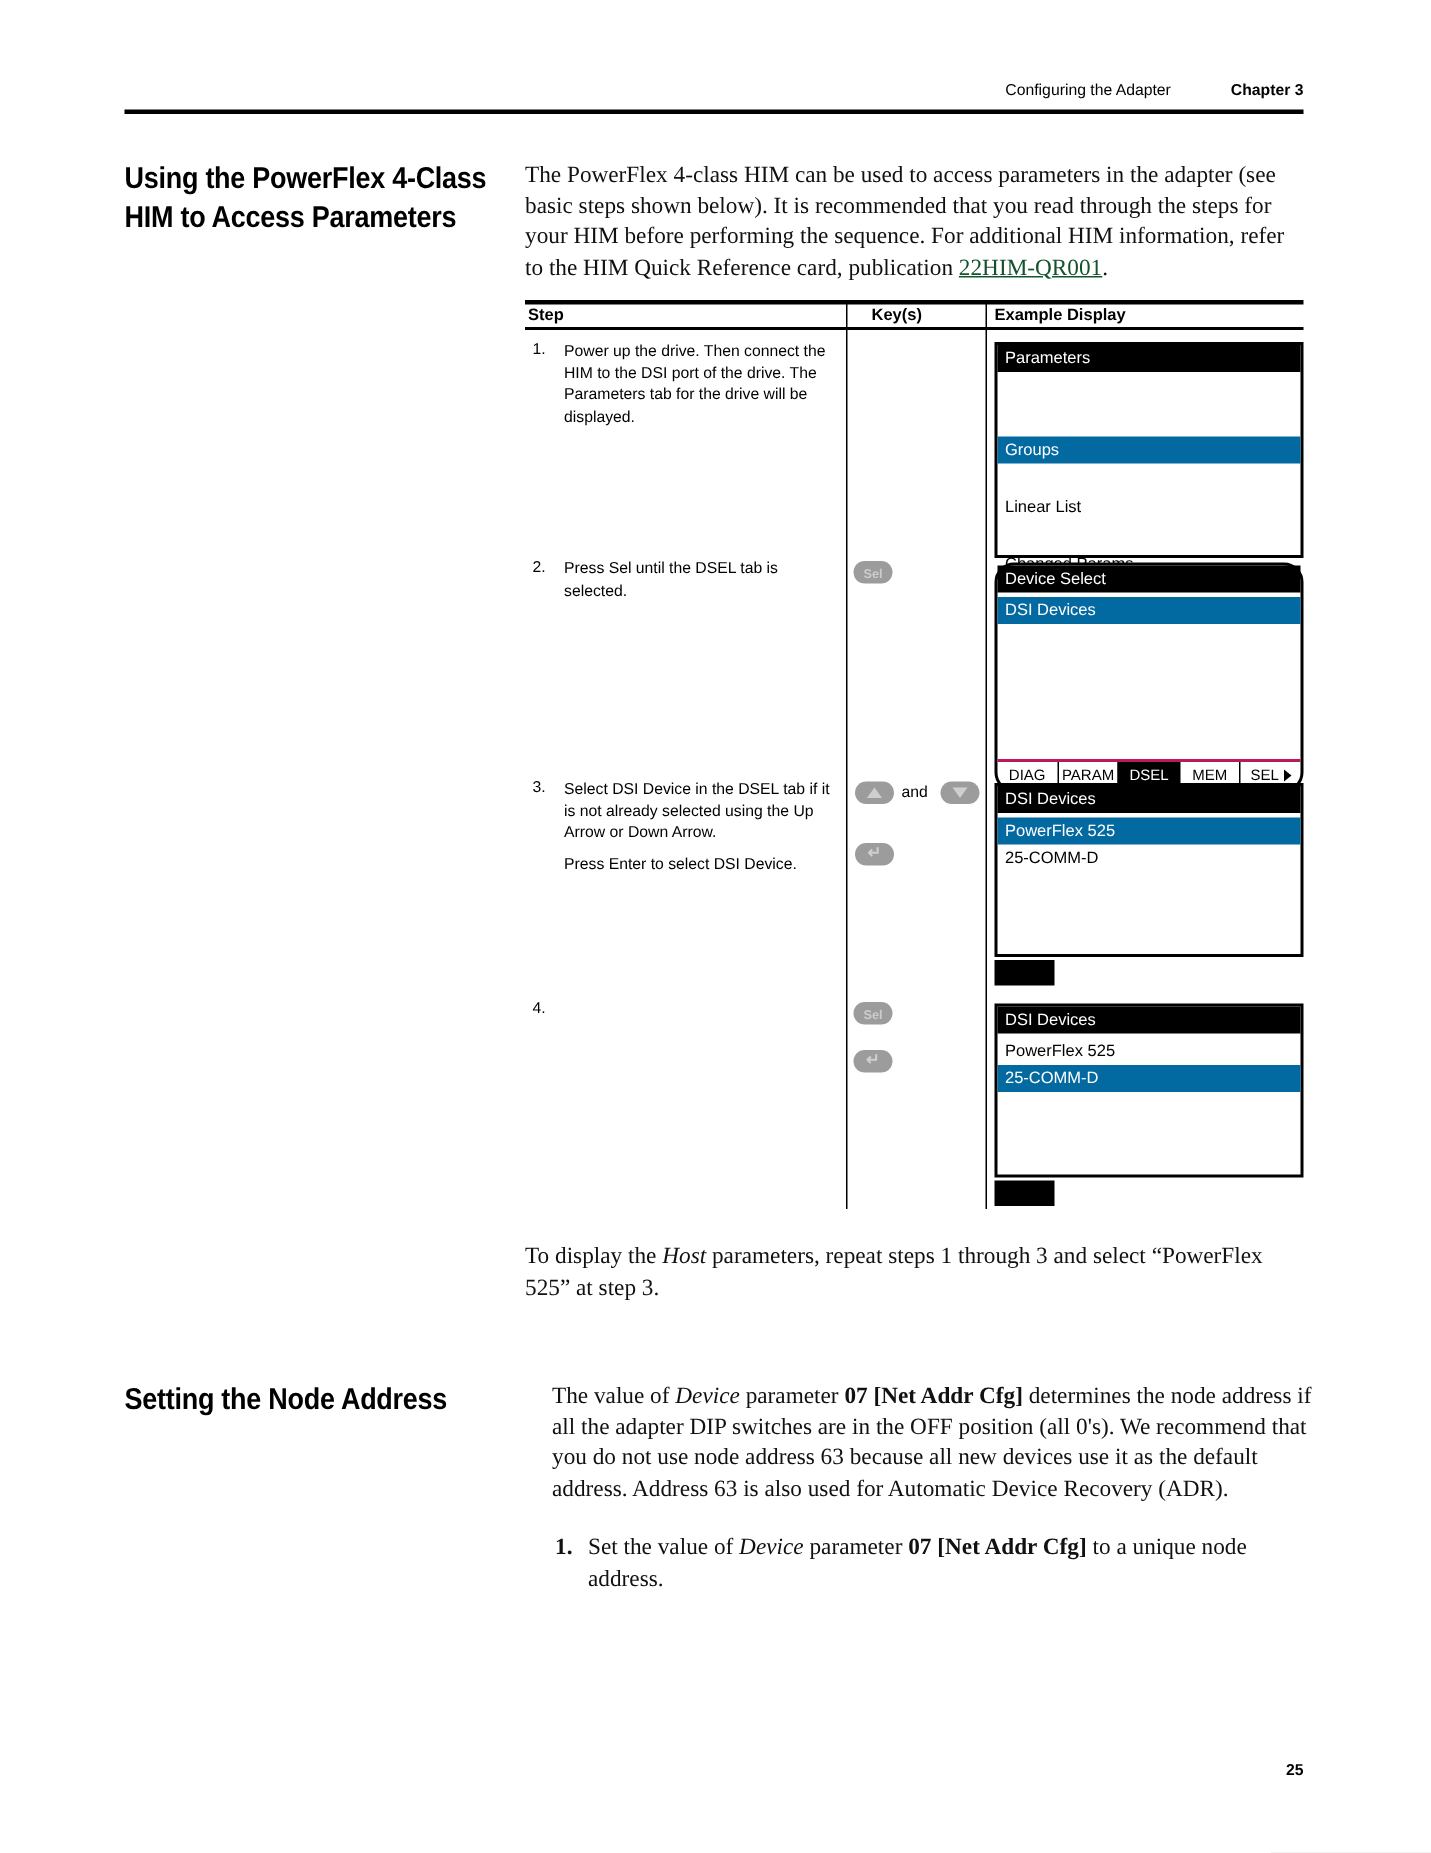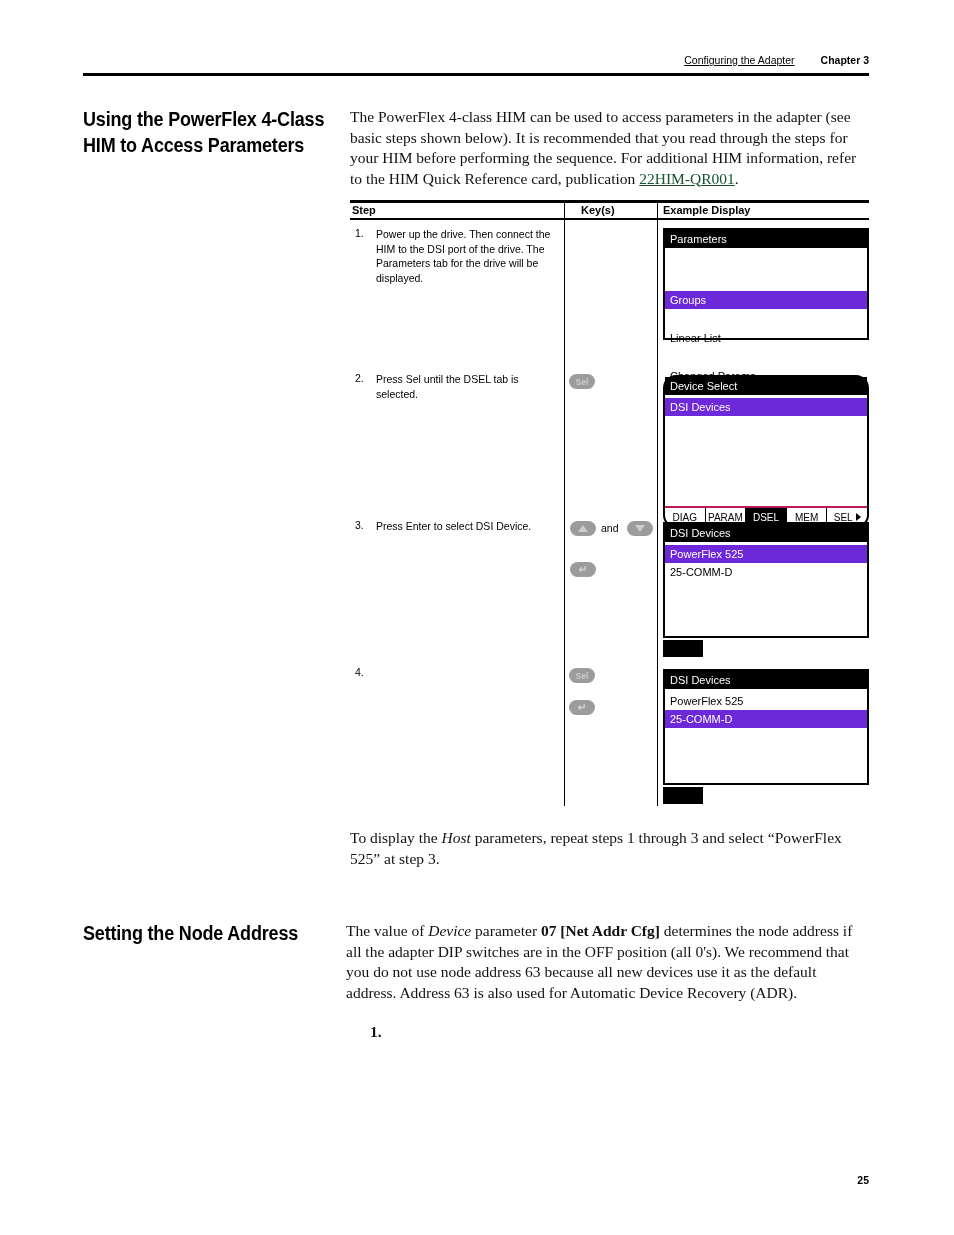--- a/index.html
+++ b/index.html
@@ -7,21 +7,21 @@
   #page {
     position:relative; width:954px; height:1235px; background:#ffffff;
     font-family:"Liberation Sans", sans-serif; color:#000; overflow:hidden;
   }
   .abs { position:absolute; }
   .serif { font-family:"Liberation Serif", serif; font-size:15.5px; line-height:20.5px; color:#111; }
   .pre { white-space:pre-line; }
 
   
   .pg-header { top:54px; right:85px; font-size:10.5px; }
-  .pg-header .sect { margin-right:26px;text-decoration:underline; }
+  .pg-header .sect { margin-right:40px; }
   .pg-header .chap { font-weight:bold; }
   .top-rule { left:83px; top:73px; width:786px; height:3px; background:#000; }
 
   
   .h1 {
     font-size:20px; font-weight:bold; line-height:26px; letter-spacing:-0.2px;
     transform:scaleX(0.9); transform-origin:left top; width:330px;
   }
 
   
@@ -50,21 +50,21 @@
   .enter-glyph { color:#cfcfcf; font-size:11px; line-height:11px; font-weight:bold; }
 
   
   .display {
     position:absolute; width:206px; border:2px solid #000; background:#fff;
     display:flex; flex-direction:column; font-size:11px;
   }
   .display .title { background:#000; color:#fff; height:18px; line-height:18px; padding-left:5px; flex:0 0 18px; }
   .display .gap { flex:0 0 3px; }
   .display .drow { height:18px; line-height:18px; padding-left:5px; flex:0 0 18px; }
-  .display .drow.selected { background:#6d28d9; color:#fff; }
+  .display .drow.selected { background:#0369a1; color:#fff; }
   .display .spacer { flex:1 1 auto; }
   .display .tabs { flex:0 0 20px; display:flex; border-top:2px solid #be185d; }
   .tab { flex:1; display:flex; align-items:center; justify-content:center; font-size:10px; border-left:1px solid #000; }
   .tab:first-child { border-left:none; }
   .tab.selected { background:#000; color:#fff; }
   .tri-right { width:0; height:0; border-left:5px solid #000; border-top:4px solid transparent; border-bottom:4px solid transparent; margin-left:3px; }
   .black-box { position:absolute; width:40px; height:17px; background:#000; }
 
   
   .li-num { font-weight:bold; }
@@ -96,21 +96,21 @@
     <div class="abs th" style="left:219px;padding-left:12px;">Key(s)</div>
     <div class="abs th" style="left:313px;">Example Display</div>
     <div class="abs tbl-head-rule"></div>
     <div class="abs vline v1"></div>
     <div class="abs vline v2"></div>
 
     <div class="abs step-num" style="left:5px; top:27px;">1.</div>
     <div class="abs step-text" style="left:26px; top:27px;">
       <p>Power up the drive. Then connect the HIM to the DSI port of the drive. The Parameters tab for the drive will be displayed.</p>
     </div>
-    <div class="display" style="left:313px; top:28px; height:112px;gap:20px;">
+    <div class="display" style="left:313px; top:28px; height:144px;gap:20px;">
       <div class="title">Parameters</div>
       <div class="gap"></div>
       <div class="drow selected">Groups</div>
       <div class="drow">Linear List</div>
       <div class="drow">Changed Params</div>
       <div class="spacer"></div>
       <div class="tabs">
         <div class="tab">DIAG</div>
         <div class="tab selected">PARAM</div>
         <div class="tab">DSEL</div>
@@ -141,20 +141,21 @@
         <div class="tab">MEM</div>
         <div class="tab">
             <span>SEL</span>
             <span class="tri-right"></span>
           </div>
       </div>
     </div>
 
     <div class="abs step-num" style="left:5px; top:319px;">3.</div>
     <div class="abs step-text" style="left:26px; top:319px;">
+      <p>Select DSI Device in the DSEL tab if it is not already selected using the Up Arrow or Down Arrow.</p>
       <p>Press Enter to select DSI Device.</p>
     </div>
     <span class="key-pill abs" style="left:220px; top:321px;">
         <span class="tri-up"></span>
       </span>
     <span class="abs and-label" style="left:251px; top:322px;">and</span>
     <span class="key-pill abs" style="left:277px; top:321px;">
         <span class="tri-down"></span>
       </span>
     <span class="key-pill abs" style="left:220px; top:362px;">
@@ -185,21 +186,24 @@
     </div>
     <div class="black-box" style="left:313px; top:587px;"></div>
   </div>
 
   <div class="abs serif" style="left:350px; top:828px; width:520px;">
     <span>To display the </span><i>Host</i><span> parameters, repeat steps 1 through 3 and select “PowerFlex 525” at step 3.</span>
   </div>
 
   <div class="abs h1" style="left:83px; top:920px;">Setting the Node Address</div>
 
-  <div class="abs serif" style="left:346px; top:921px; width:520px;">
+  <div class="abs serif" style="left:368px; top:921px; width:520px;">
     <span>The value of </span><i>Device</i><span> parameter </span><b>07 [Net Addr Cfg]</b><span> determines the node address if all the adapter DIP switches are in the OFF position (all 0's). We recommend that you do not use node address 63 because all new devices use it as the default address. Address 63 is also used for Automatic Device Recovery (ADR).</span>
   </div>
 
   <div class="abs serif li-num" style="left:370px; top:1022px;">1.</div>
+  <div class="abs serif" style="left:392px; top:1022px; width:460px;">
+    <span>Set the value of </span><i>Device</i><span> parameter </span><b>07 [Net Addr Cfg]</b><span> to a unique node address.</span>
+  </div>
 
   <div class="abs footer-page">25</div>
 
 </div>
 
 </body></html>

